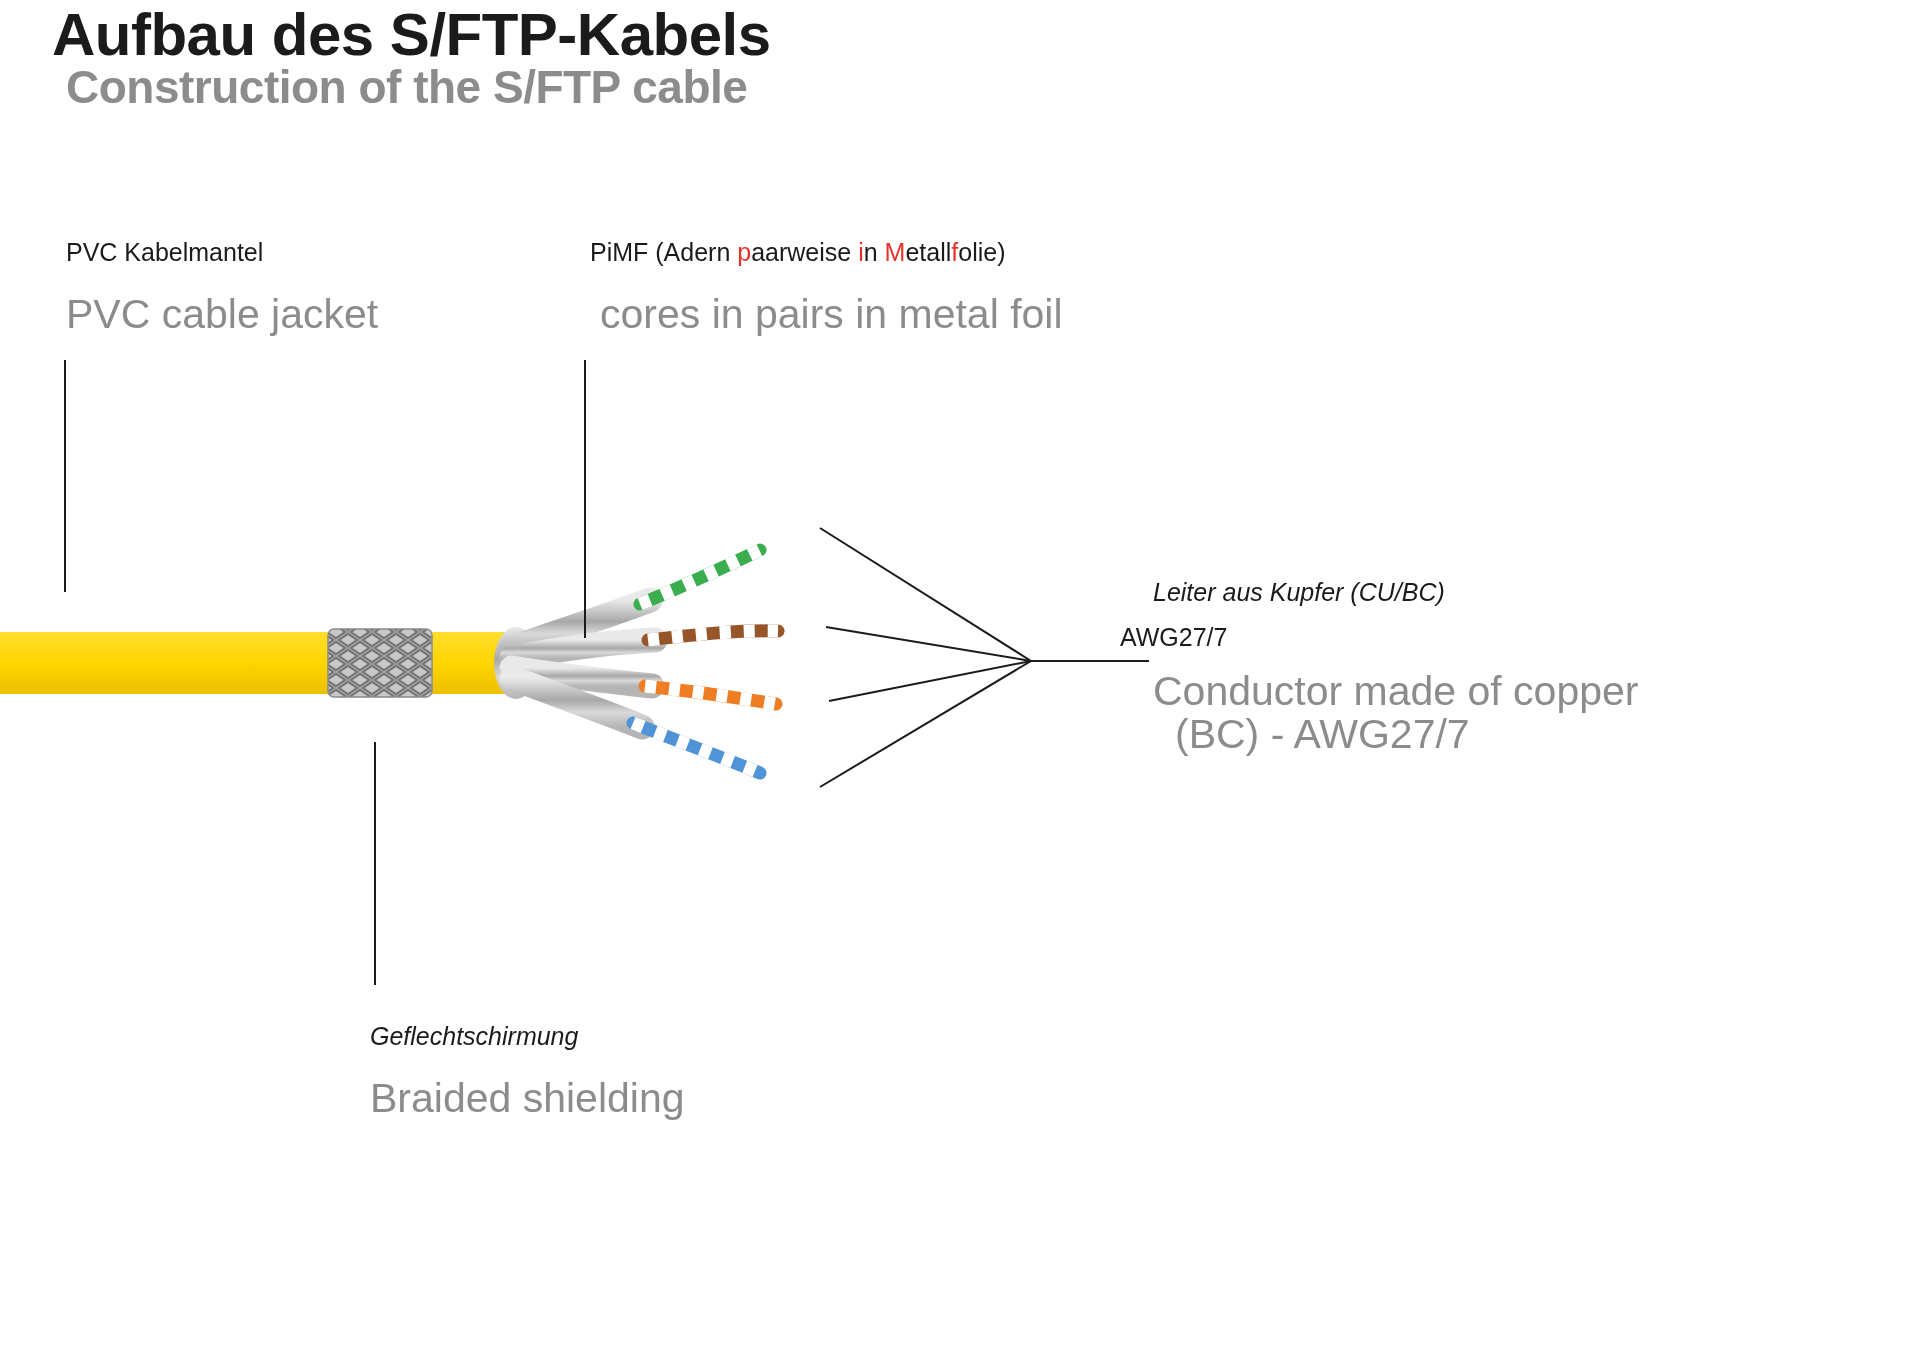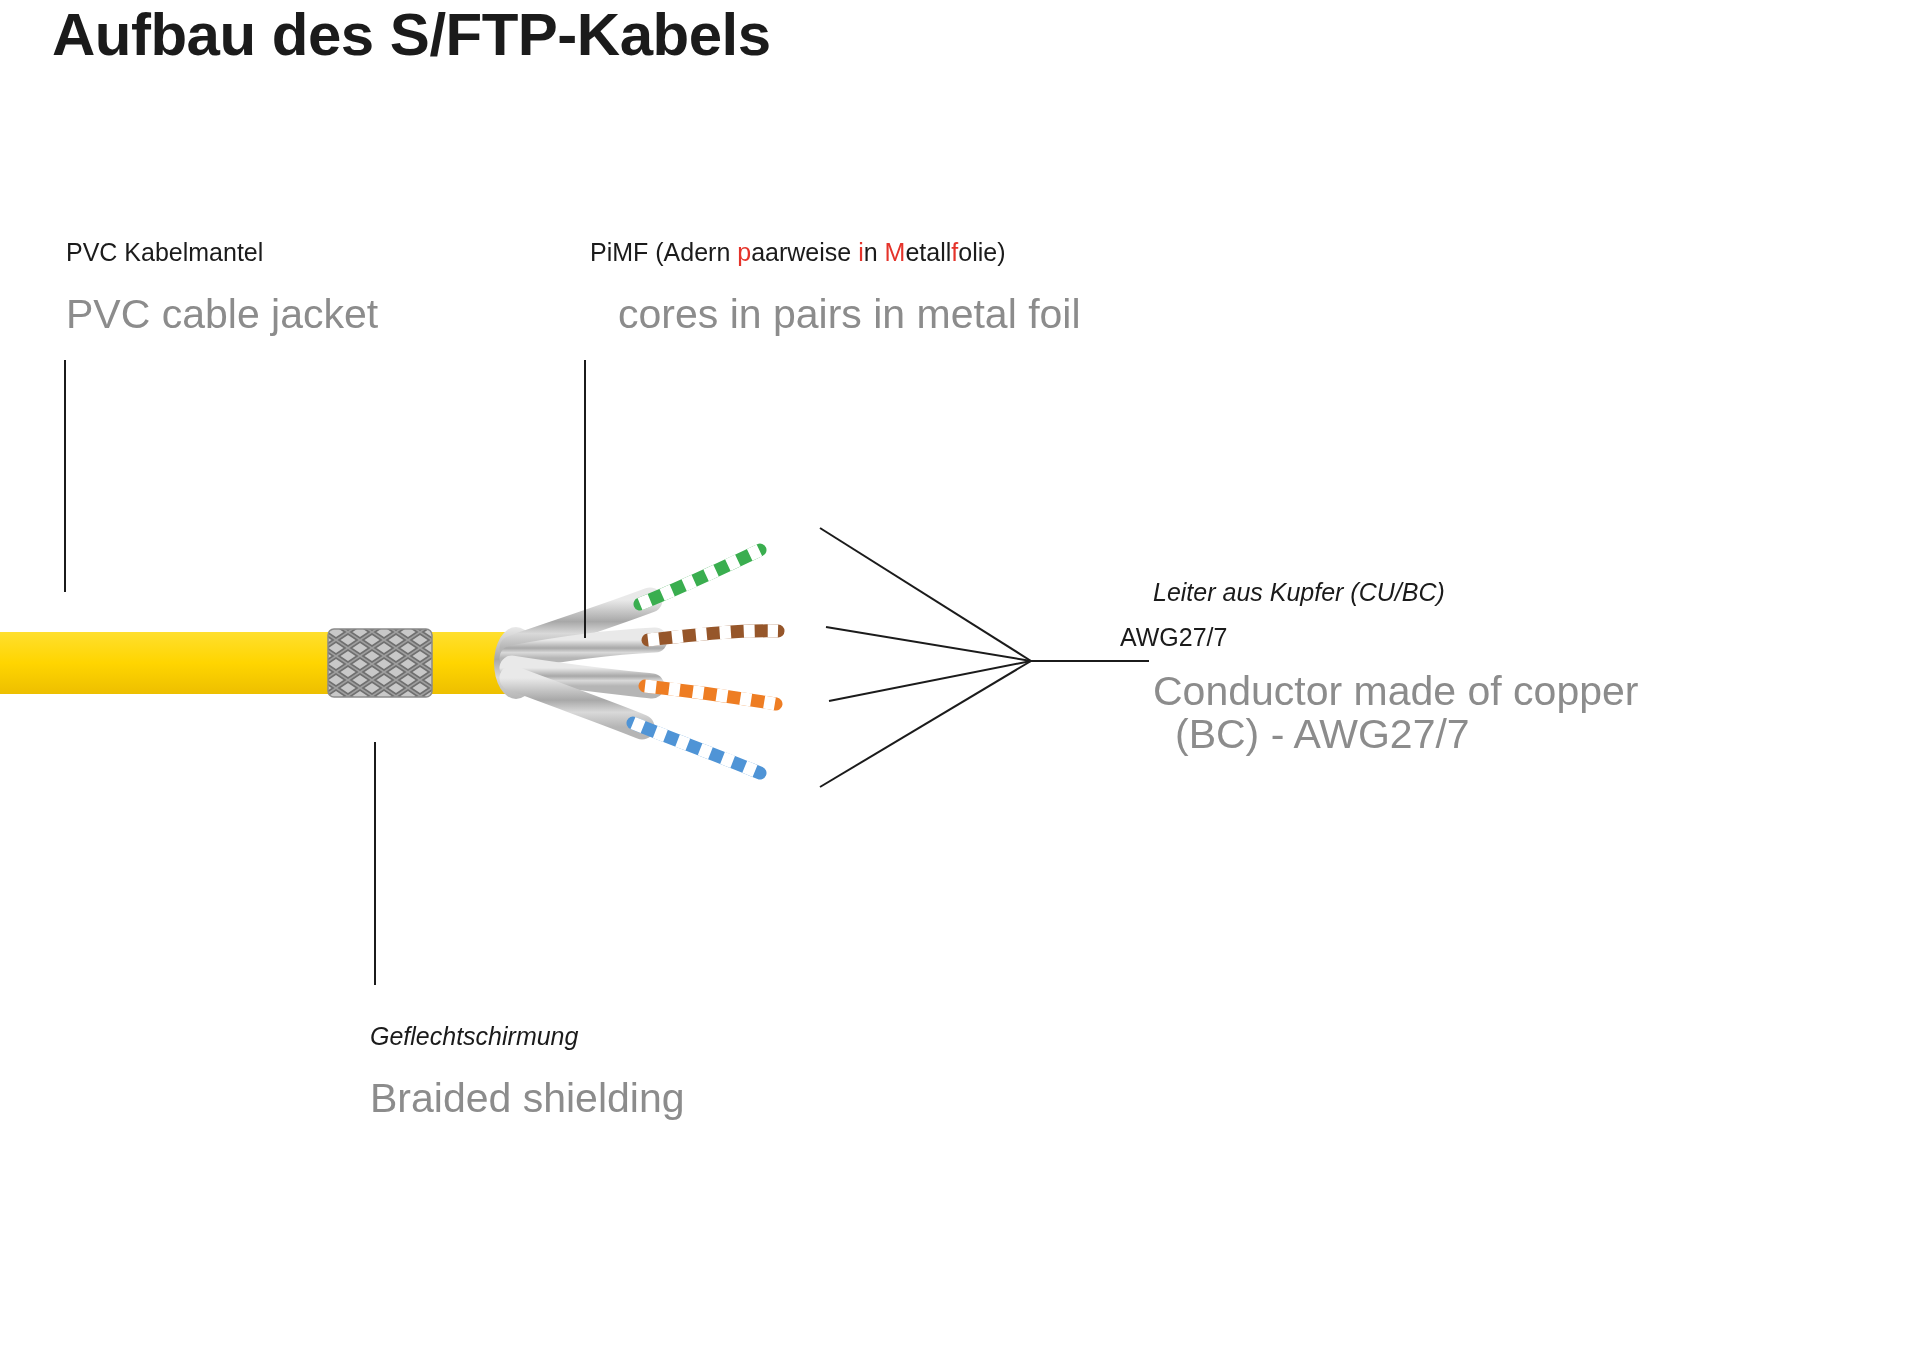--- a/index.html
+++ b/index.html
@@ -18,38 +18,39 @@
 
   .lbl-de { position:absolute; font-size:25px; color:#1b1b1b; white-space:pre; }
   .lbl-en { position:absolute; font-size:41px; color:#8c8c8c; white-space:pre; }
 
   .red { color:#e5332a; }
 
   #lbl-jacket-de { left:66px;  top:238px; }
   #lbl-jacket-en { left:66px;  top:291px; }
 
   #lbl-pimf-de   { left:590px; top:238px; }
-  #lbl-pimf-en   { left:618px; top:291px; }
+  #lbl-pimf-en   { left:600px; top:291px; }
 
   #lbl-cond-de1  { left:1153px; top:578px;font-style:italic; }
   #lbl-cond-de2  { left:1120px; top:623px;text-align:right; }
   #lbl-cond-en1  { left:1153px; top:668px; }
   #lbl-cond-en2  { left:1153px; top:711px;margin-left:22px; }
 
   #lbl-braid-de  { left:370px; top:1022px;font-style:italic; }
   #lbl-braid-en  { left:370px; top:1075px; }
 
   svg.diagram { position:absolute; left:0; top:0; }
 </style>
 </head>
 <body>
 
 <div class="canvas">
 
   <div class="title">Aufbau des S/FTP-Kabels</div>
+  <div class="subtitle">Construction of the S/FTP cable</div>
 
   <svg class="diagram" width="1920" height="1362" viewBox="0 0 1920 1362" aria-hidden="true">
     <defs>
       <linearGradient id="cableGrad" x1="0" y1="0" x2="0" y2="1">
         <stop offset="0" stop-color="#ffdf2e"></stop>
         <stop offset="0.5" stop-color="#ffd500"></stop>
         <stop offset="1" stop-color="#edbf00"></stop>
       </linearGradient>
       <linearGradient id="foilGrad" x1="0" y1="0" x2="0" y2="1">
         <stop offset="0" stop-color="#e9e9e9"></stop>

